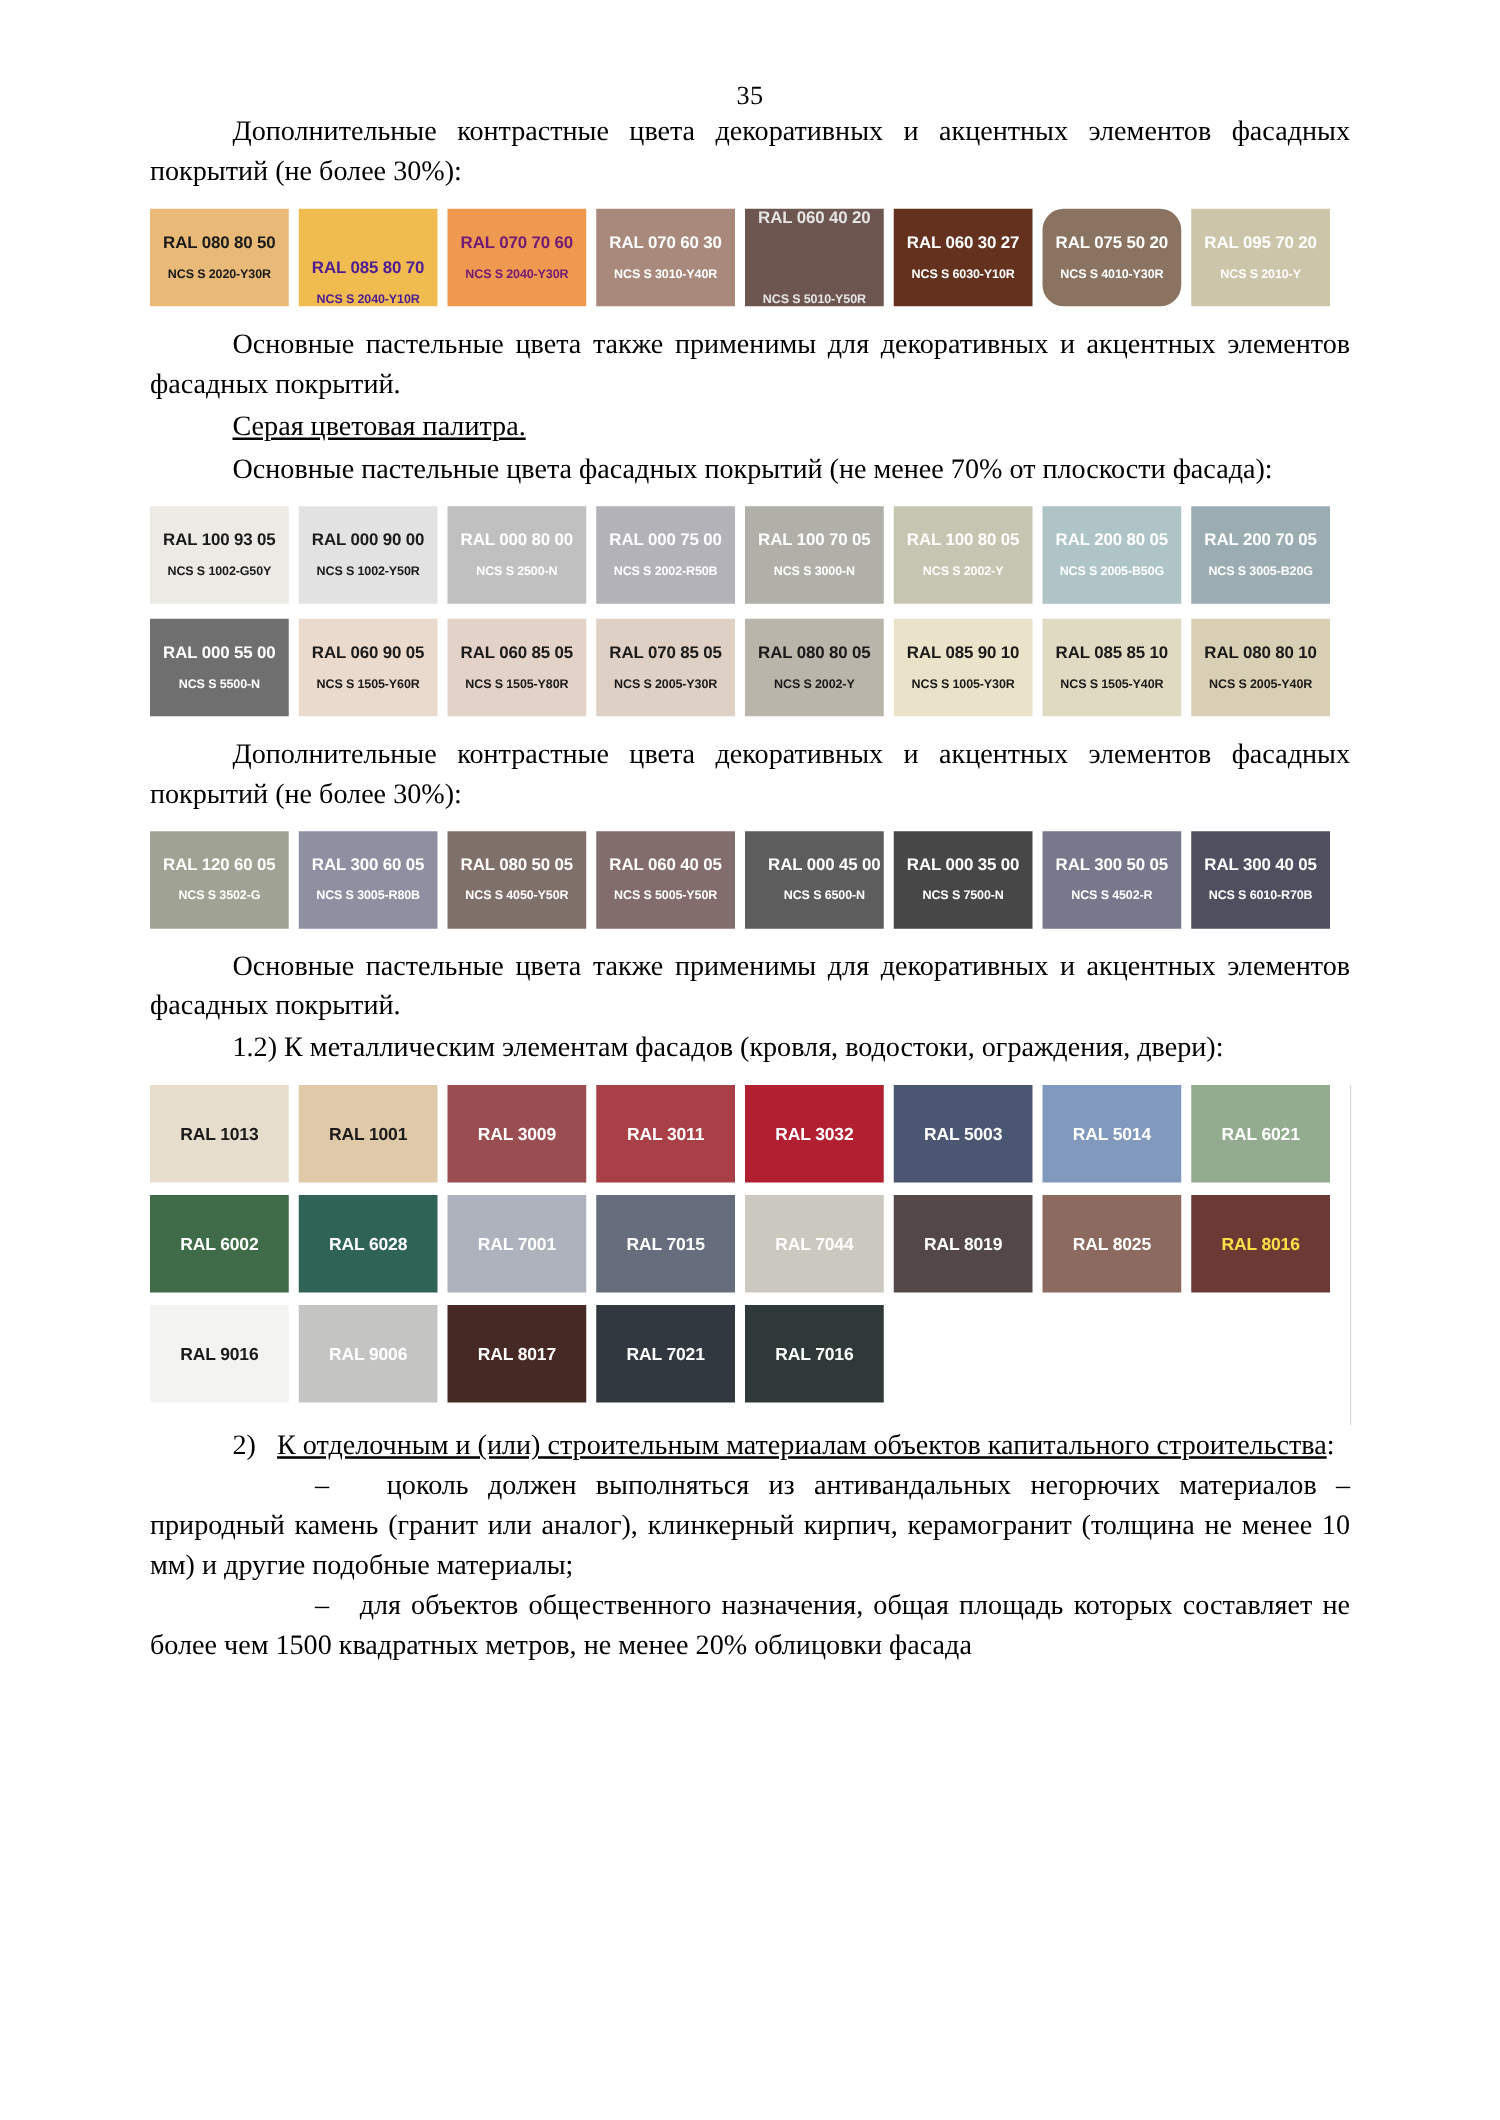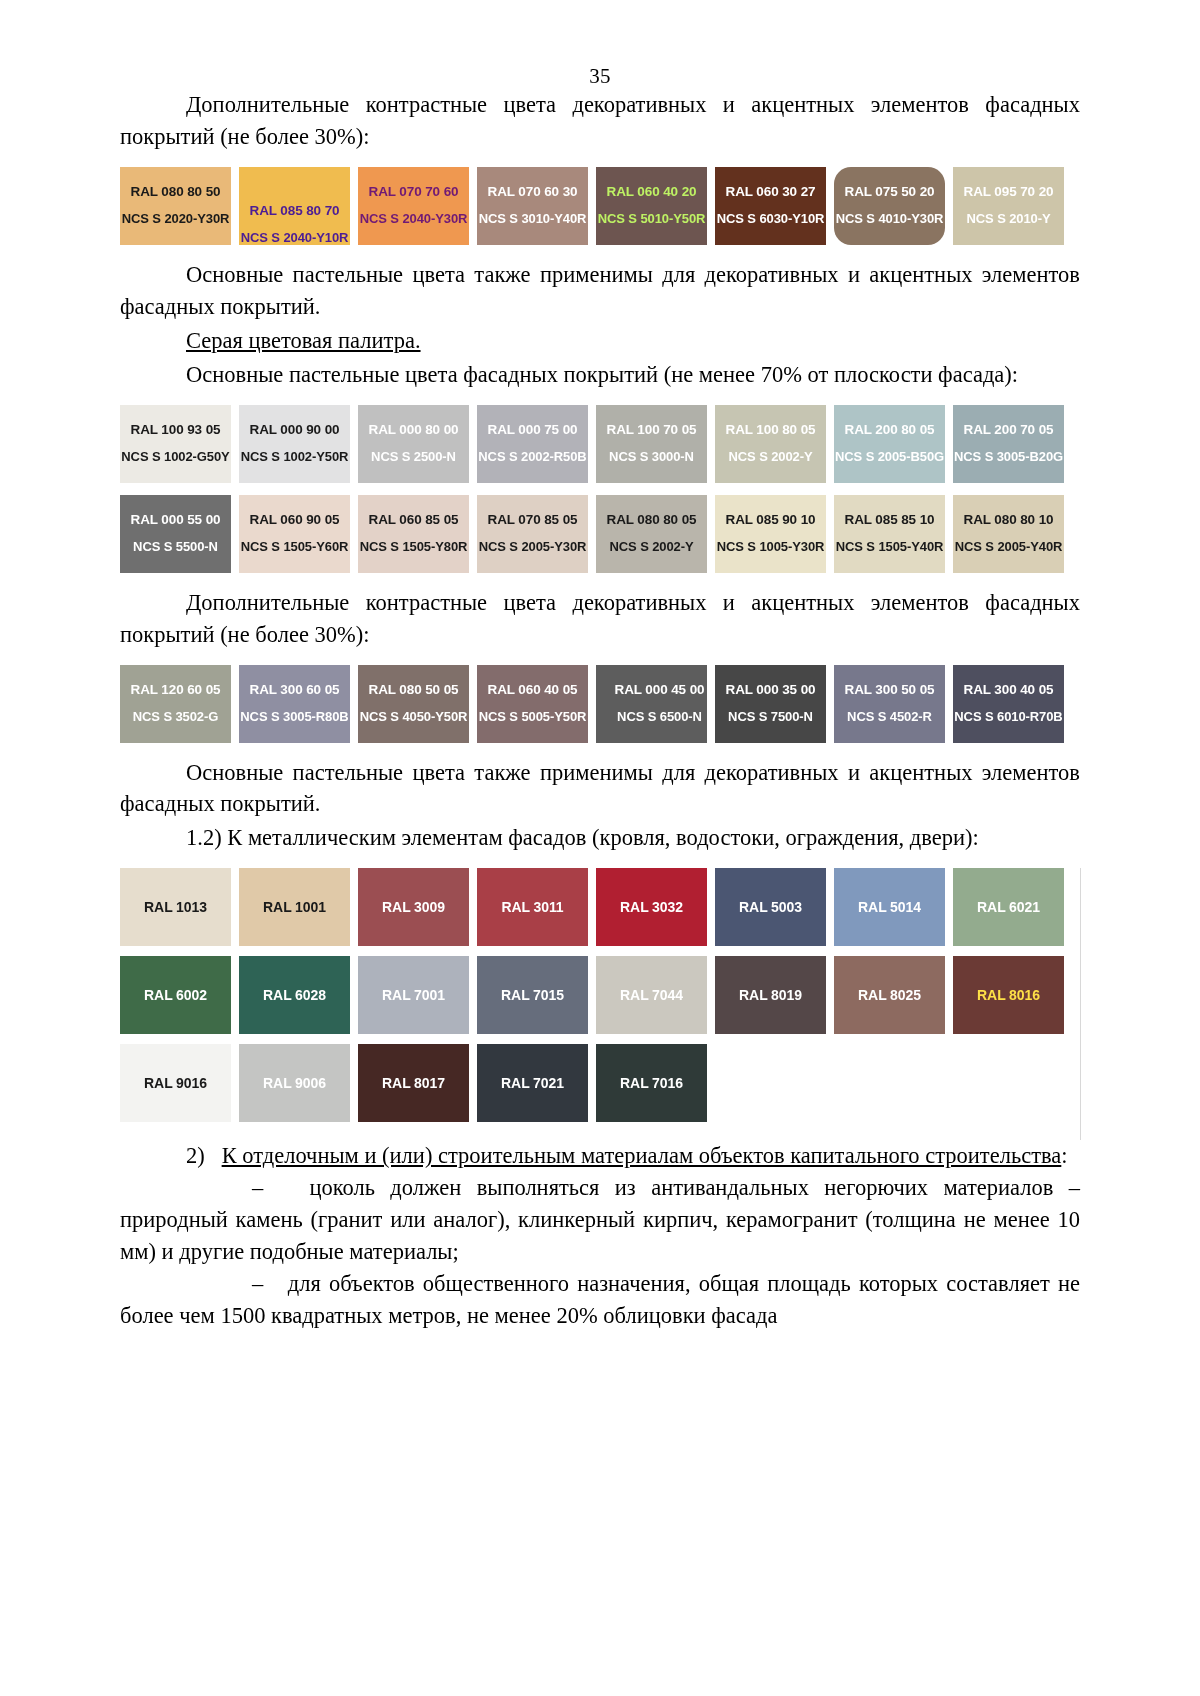--- a/index.html
+++ b/index.html
@@ -73,21 +73,21 @@
     overflow: hidden;
   }
   .swatch .ral {
     font-size: 13.5px;
     font-weight: 700;
     letter-spacing: -0.1px;
     line-height: 1.1;
     white-space: nowrap;
   }
   .swatch .ncs {
-    font-size: 13px;
+    font-size: 10px;
     font-weight: 700;
     letter-spacing: -0.1px;
     margin-top: 12px;
     line-height: 1.1;
     white-space: nowrap;
   }
 
   
   .metal-wrap {
     margin-top: 14px;
@@ -136,21 +136,21 @@
           <div class="ncs">NCS S 2040-Y10R</div>
         </div>
         <div class="swatch" style="background: rgb(239, 152, 80); color: #701a75; text-align: center;">
           <div class="ral">RAL 070 70 60</div>
           <div class="ncs">NCS S 2040-Y30R</div>
         </div>
         <div class="swatch" style="background: rgb(168, 137, 124); color: rgb(255, 255, 255);">
           <div class="ral">RAL 070 60 30</div>
           <div class="ncs">NCS S 3010-Y40R</div>
         </div>
-        <div class="swatch" style="background: rgb(109, 85, 80); color: #bef264;">
+        <div class="swatch" style="background: rgb(109, 85, 80); color: #e5e5e5; justify-content: space-between;">
           <div class="ral">RAL 060 40 20</div>
           <div class="ncs">NCS S 5010-Y50R</div>
         </div>
         <div class="swatch" style="background: rgb(99, 49, 30); color: rgb(255, 255, 255);">
           <div class="ral">RAL 060 30 27</div>
           <div class="ncs">NCS S 6030-Y10R</div>
         </div>
         <div class="swatch" style="background: rgb(138, 116, 97); color: rgb(255, 255, 255); border-radius: 17px;">
           <div class="ral">RAL 075 50 20</div>
           <div class="ncs">NCS S 4010-Y30R</div>

